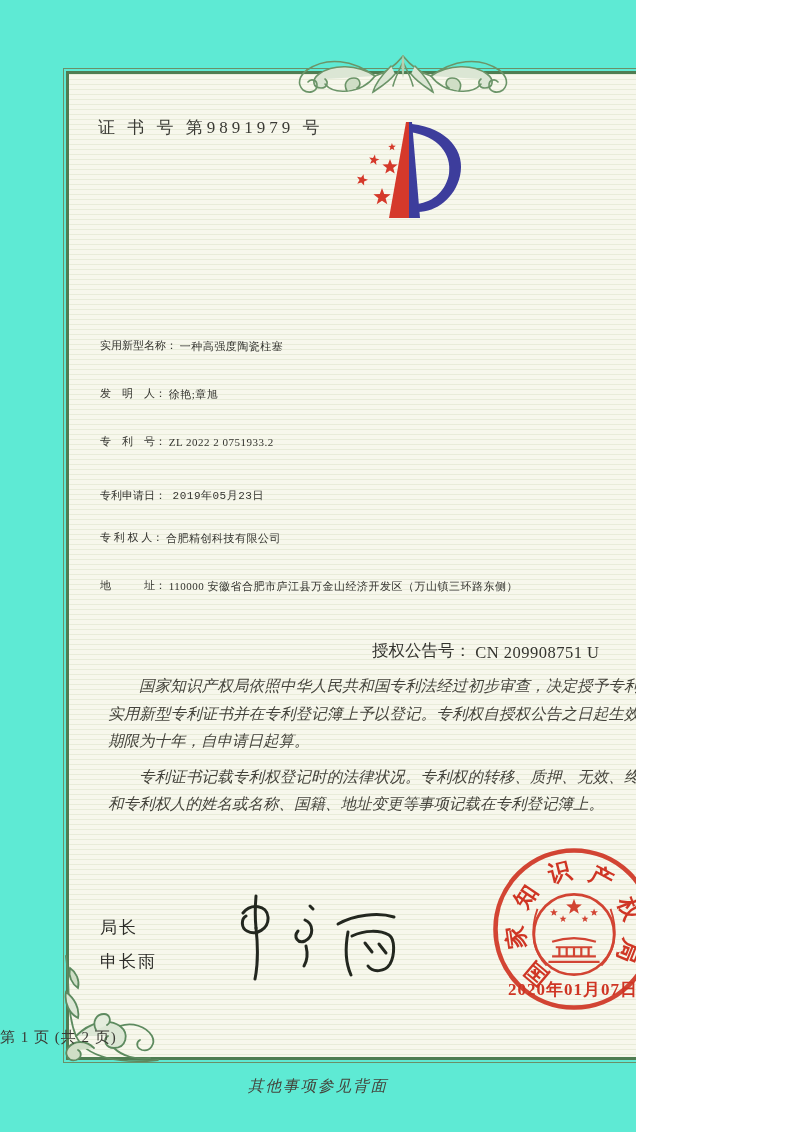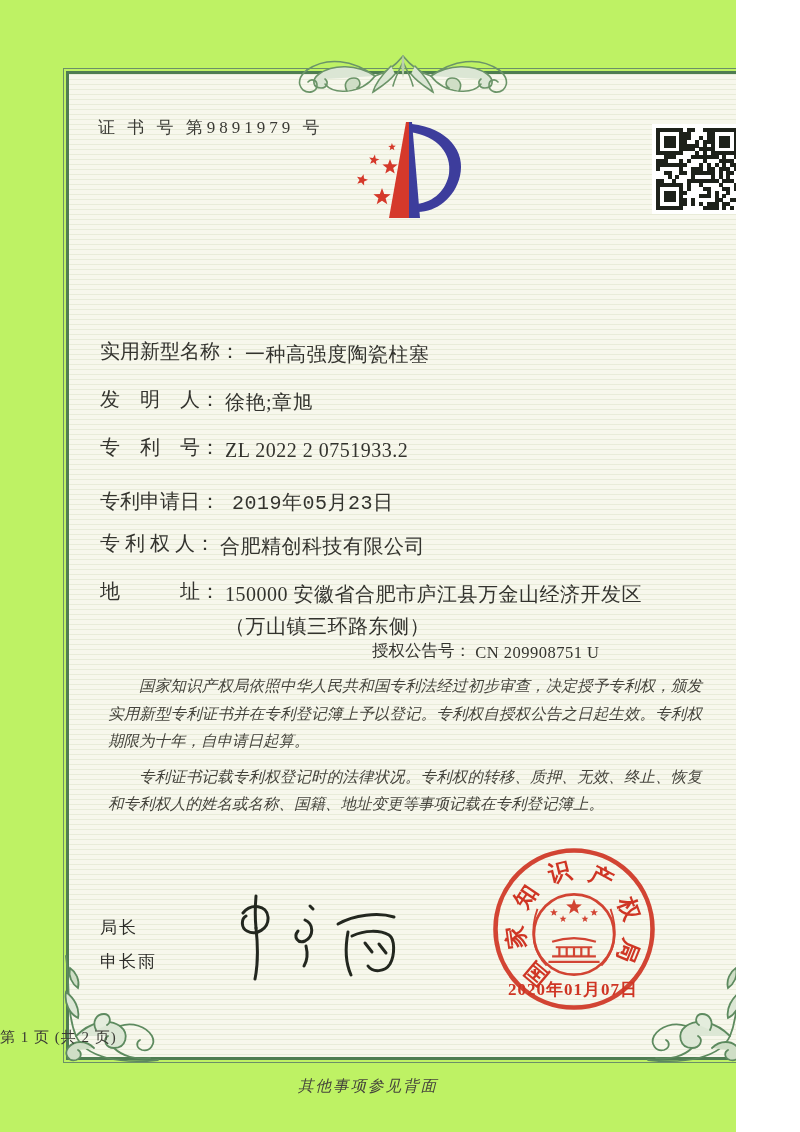--- a/index.html
+++ b/index.html
@@ -1,19 +1,19 @@
 <!DOCTYPE html>
 <html><head>
 <meta charset="utf-8">
 <style>
   html,body{margin:0;padding:0;}
   .page{
     position:relative;
-    width:736px;height:1132px;
-    background:#bef264;
+    width:636px;height:1132px;
+    background:#5eead4;
     font-family:"Liberation Serif","DejaVu Serif",serif;
     overflow:hidden;
     box-sizing:border-box;
   }
   
   .frame{
     position:absolute;left:63px;top:68px;width:679px;height:995px;
     border:1px solid #6b9068;
     box-sizing:border-box;
   }
@@ -31,21 +31,21 @@
   
   .cert-number{
     position:absolute;left:98px;top:116px;
     font-size:17px;color:#3a3a34;letter-spacing:4px;
   }
   .title{
     position:absolute;left:0;top:236px;width:100%;
     text-align:center;font-size:43px;font-weight:600;
     letter-spacing:9px;color:#222220;
   }
-  .field-row{position:absolute;left:100px;font-size:20px;color:#33332e;}
+  .field-row{position:absolute;left:100px;font-size:11px;color:#33332e;}
   .field-label{display:inline-block;vertical-align:top;white-space:pre;color:#33332e;}
   .field-value{display:inline-block;vertical-align:top;letter-spacing:0.5px;line-height:1.6;}
   .addr .field-value{width:452px;}
   .grant-no{position:absolute;left:372px;font-size:16.5px;color:#33332e;}
   .paragraphs{
     position:absolute;left:100px;top:664px;width:610px;
     font-size:15.5px;line-height:1.78;color:#45443c;
     font-style:italic;text-align:justify;
   }
   .paragraphs p{margin:8px;text-indent:2em;}
@@ -405,21 +405,21 @@
   <div class="field-row" style="top:488px;font-family:Liberation Mono, monospace;">
     <span class="field-label">专利申请日：</span>
     <span class="field-value">2019年05月23日</span>
   </div>
   <div class="field-row" style="top:530px;">
     <span class="field-label">专 利 权 人：</span>
     <span class="field-value">合肥精创科技有限公司</span>
   </div>
   <div class="field-row addr" style="top:578px;">
     <span class="field-label">地　　　址：</span>
-    <span class="field-value">150000 安徽省合肥市庐江县万金山经济开发区（万山镇三环路东侧）</span>
+    <span class="field-value">110000 安徽省合肥市庐江县万金山经济开发区（万山镇三环路东侧）</span>
   </div>
   <div class="grant-no" style="top:628px;margin-top:12px;">
     <span class="field-label">授权公告号：</span>
     <span class="field-value">CN 209908751 U</span>
   </div>
 
   <div class="paragraphs">
     <p>国家知识产权局依照中华人民共和国专利法经过初步审查，决定授予专利权，颁发实用新型专利证书并在专利登记簿上予以登记。专利权自授权公告之日起生效。专利权期限为十年，自申请日起算。</p>
     <p>专利证书记载专利权登记时的法律状况。专利权的转移、质押、无效、终止、恢复和专利权人的姓名或名称、国籍、地址变更等事项记载在专利登记簿上。</p>
   </div>

